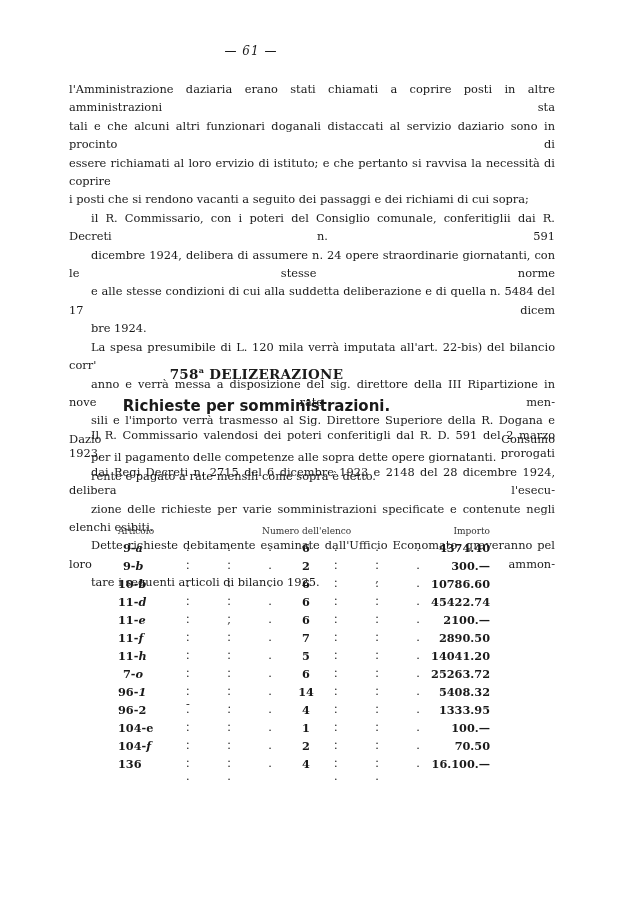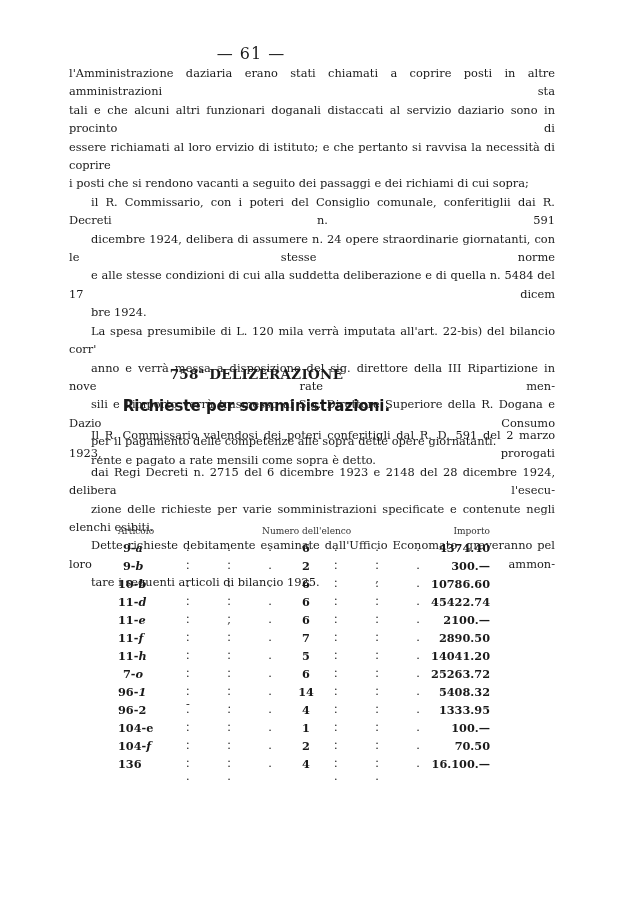--- a/index.html
+++ b/index.html
@@ -3,31 +3,31 @@
   <meta charset="utf-8">
   <style>
     html, body { margin: 0; padding: 0; background: #ffffff; }
     body {
       width: 623px; height: 900px; position: relative; overflow: hidden;
       font-family: "DejaVu Serif", "Liberation Serif", serif;
       color: #1a1a1a;
     }
     .page-num {
       position: absolute; top: 44px; left: 0; width: 502px; text-align: center;
-      font-size: 16px; letter-spacing: 1px;
+      font-size: 12px; letter-spacing: 1px; font-style: italic;
     }
     .body-text {
       position: absolute; left: 69px; width: 486px;
       font-size: 11.4px; line-height: 18.4px; text-align: justify;
     }
     .body-text p { margin: 0; text-align-last: left; }
     .body-text p.ind { text-indent: 22px; }
     .body-text p .ln { display: block; text-align: justify; text-align-last: justify; }
     .body-text p .ln.last { text-align-last: left; }
-    #block1 { top: 64px; }
+    #block1 { top: 80px; }
     #block2 { top: 426px; }
     .heading {
       position: absolute; left: 0; width: 513px; text-align: center;
       font-weight: bold;
     }
     .heading.h1 { top: 365px; font-size: 13.5px; letter-spacing: 0.3px; font-family: "DejaVu Serif", serif; }
     .heading.h1 sup { font-size: 8px; }
     .heading.h2 { top: 397px; font-size: 15px; font-family: "DejaVu Sans", sans-serif; }
     .table {
       position: absolute; left: 118px; top: 522px; width: 380px;

